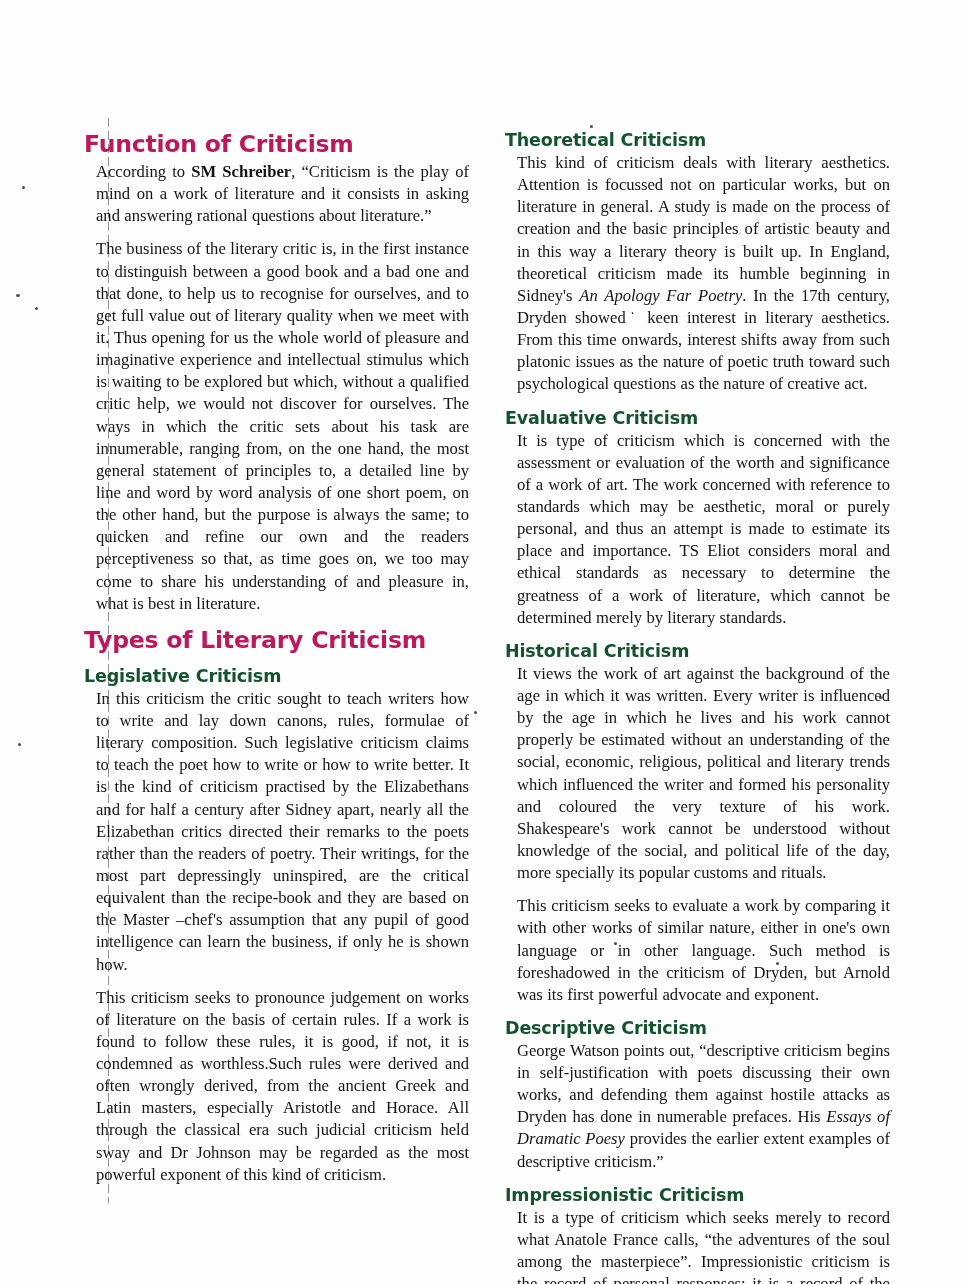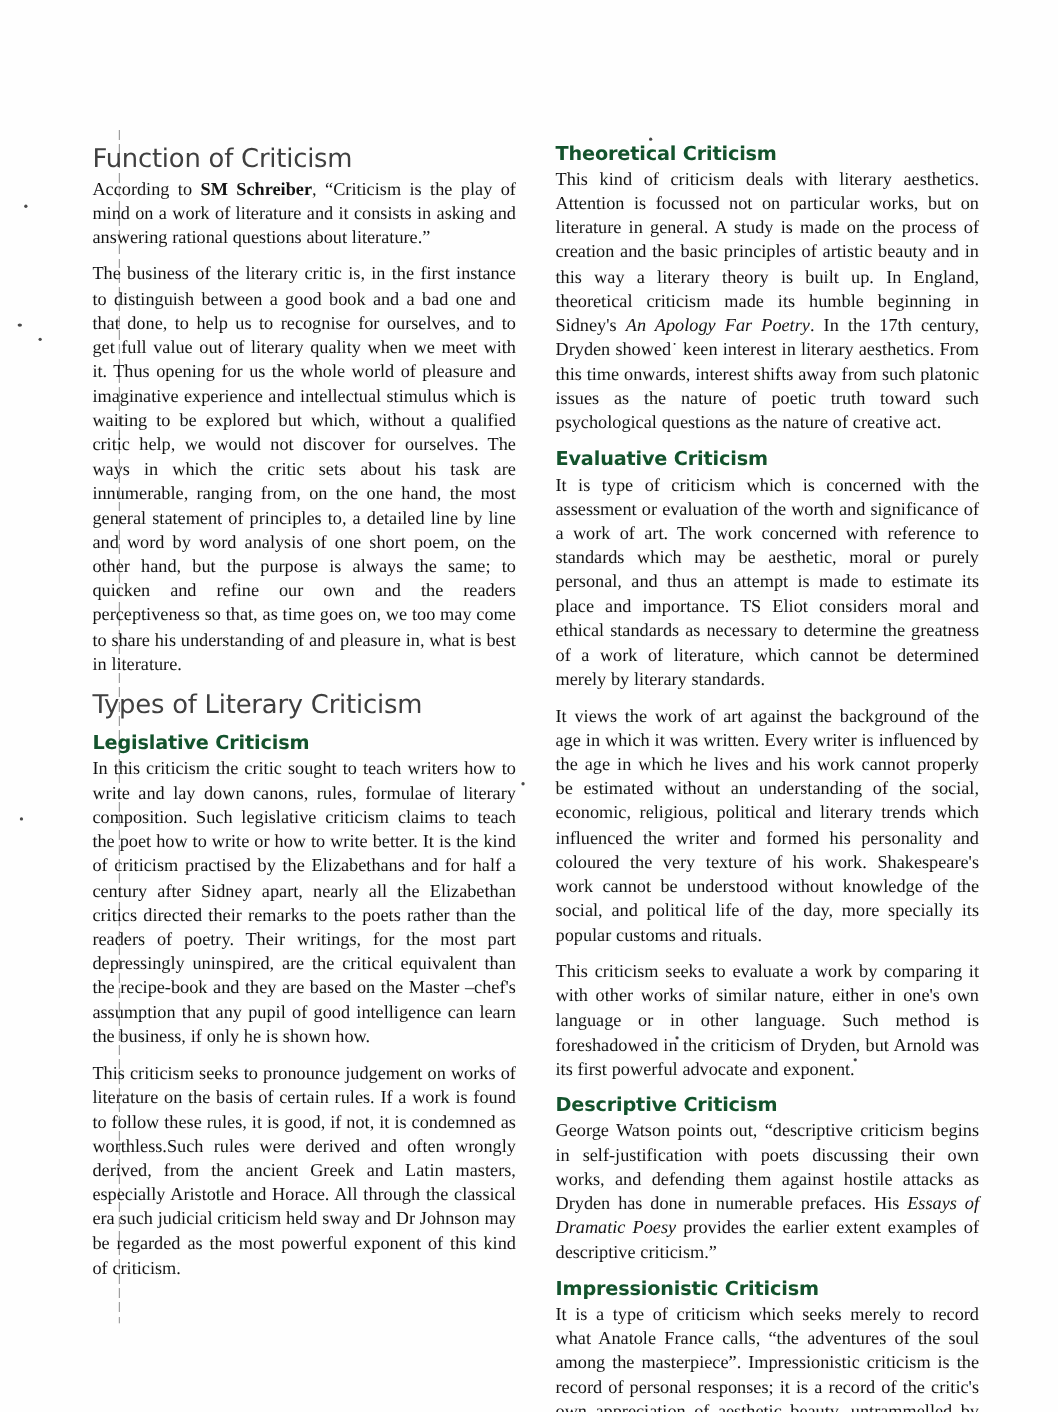--- a/index.html
+++ b/index.html
@@ -54,42 +54,42 @@
     width: 806px;
     display: flex;
     gap: 36px;
   }
   .col { width: 385px; }
 
   
   h1.doc-title {
     font-family: "DejaVu Sans", sans-serif;
     font-size: 23.5px;
-    font-weight: normal;
+    font-weight: bold;
     letter-spacing: -0.2px;
     margin: 0 0 3px 0;
-    color: #404040;
+    color: #be185d;
   }
   h2.section-head {
     font-family: "DejaVu Sans", sans-serif;
     font-size: 17.5px;
     font-weight: bold;
     letter-spacing: -0.15px;
     margin: 12px 0 2px 0;
     color: #14532d;
   }
   h2.section-head.first { margin-top: 0; }
 
   p.body {
     font-family: "Liberation Serif", serif;
     font-size: 16.6px;
     line-height: 1.335;
     text-align: justify;
     text-justify: inter-word;
-    margin: 0 0 11px 0;
+    margin: 0 0 11px 12px;
     hyphens: none;
     word-spacing: 0.2px;
   }
   p.lede {
     font-family: "Liberation Serif", serif;
     font-style: italic;
     font-weight: bold;
     font-size: 15.2px;
     line-height: 1.3;
     text-align: left;
@@ -134,20 +134,21 @@
     </div>
 
     <div class="col">
 
       <h2 class="section-head first">Theoretical Criticism</h2>
       <p class="body"><span>This kind of criticism deals with literary  aesthetics. Attention is focussed not on particular works, but on literature in general. A study is made on the process of creation and the basic principles of artistic beauty and in this way a literary theory is built up.  In England, theoretical    criticism made its humble beginning in Sidney's </span><em class="title-italic">An Apology Far  Poetry</em><span>. In the 17th century, Dryden showed˙ keen interest in literary aesthetics. From this time onwards, interest shifts away from such platonic issues as the nature of poetic truth toward such psychological questions as the nature of creative act.</span></p>
 
       <h2 class="section-head">Evaluative Criticism</h2>
       <p class="body">It is type of criticism which is concerned with the assessment or evaluation of the worth and significance of a work of art. The work concerned with reference to standards which may be aesthetic, moral or purely personal, and thus an attempt is made to estimate its place and importance. TS Eliot considers moral and ethical standards as necessary to determine the greatness of a work of literature, which cannot be determined merely by literary standards.</p>
 
+      <h2 class="section-head">Historical Criticism</h2>
       <p class="body">It views the work of art against the background of the age in which it was written. Every writer is influenced by the age in which he lives and his work cannot properly be estimated without an understanding of the social, economic, religious, political and literary trends which influenced the writer and formed his personality and coloured the very texture of his work. Shakespeare's work cannot be understood without knowledge of the social, and political life of the day, more specially its popular customs and rituals.</p>
 
       <p class="body">This criticism seeks to evaluate a work by comparing it with other works of similar nature, either in one's own language or in other language. Such method is foreshadowed in the criticism of Dryden, but Arnold was its first powerful advocate and exponent.</p>
 
       <h2 class="section-head">Descriptive Criticism</h2>
       <p class="body"><span>George Watson points out, “descriptive criticism begins in self-justification with poets discussing their own works, and defending them against hostile attacks as Dryden has done in numerable prefaces. His </span><em class="title-italic">Essays of Dramatic Poesy</em><span> provides the earlier extent examples of descriptive criticism.”</span></p>
 
       <h2 class="section-head">Impressionistic Criticism</h2>
       <p class="body">It is a type of criticism which seeks merely to record what Anatole France calls, “the adventures of the soul among the masterpiece”. Impressionistic criticism is the record of personal responses; it is a record of the critic's own appreciation of aesthetic beauty, untrammelled by any rules and regulations.</p>
     </div>

